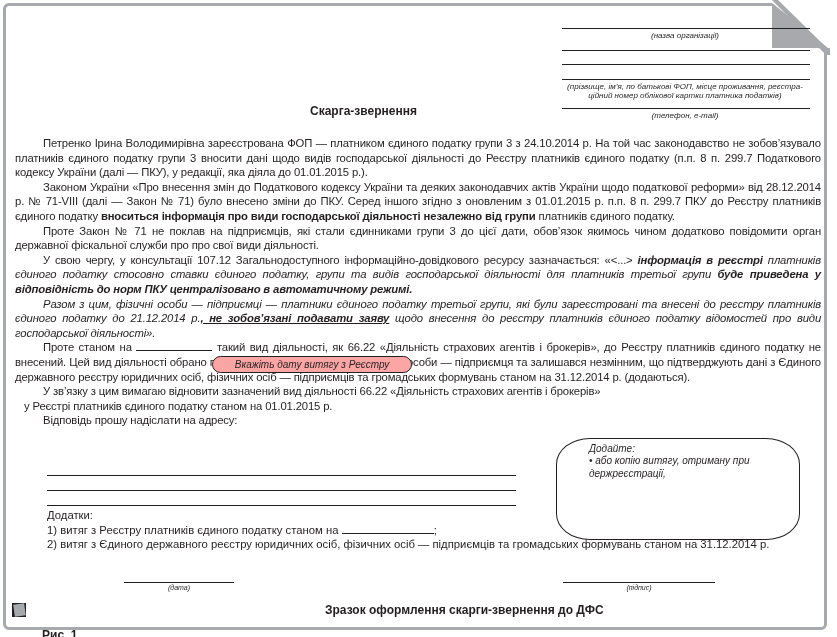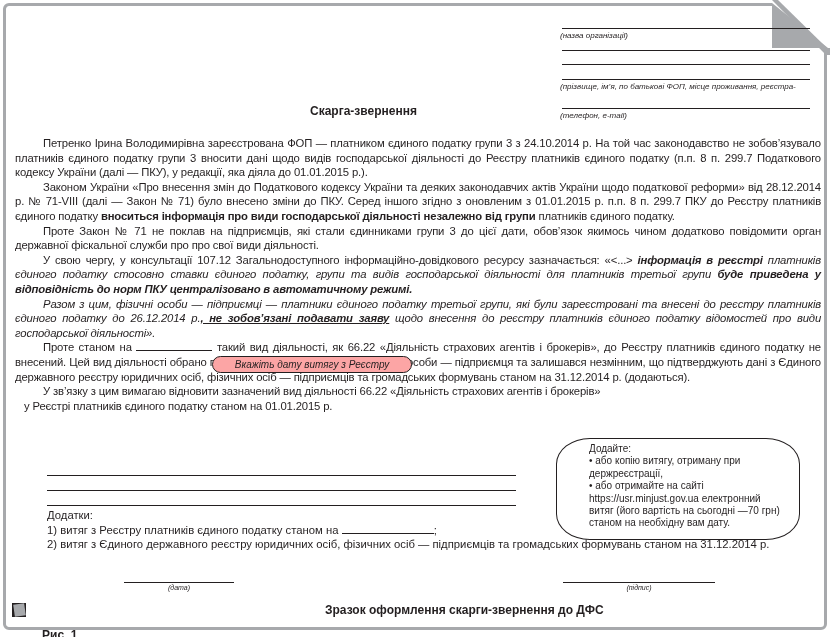--- a/index.html
+++ b/index.html
@@ -2,34 +2,34 @@
 <html><head>
 <meta charset="utf-8">
 <style>
   html, body { margin: 0; padding: 0; background: #ffffff; }
   body { width: 837px; height: 637px; position: relative; overflow: hidden;
          font-family: "Liberation Sans", "DejaVu Sans", sans-serif; color: #231f20; }
   .frame { position: absolute; left: 3px; top: 3px; width: 824px; height: 627px;
            border: 3px solid #a7a9ac; border-radius: 6px; box-sizing: border-box; background: #fff; }
   .fold { position: absolute; right: 3px; top: 0px; width: 62px; height: 55px; background:#fff; }
   .fold svg { position: absolute; left: 0; top: 0; }
-  .hdr { position: absolute; left: 560px; width: 250px; font-size: 8px; font-style: italic; text-align: left; color:#231f20; }
+  .hdr { position: absolute; left: 560px; width: 250px; font-size: 8px; font-style: italic; text-align: center; color:#231f20; }
   .hline { position: absolute; height: 0; border-top: 1px solid #231f20; }
   .title { position: absolute; left: 0; width: 727px; top: 104px; text-align: center; font-weight: bold; font-size: 12px; }
   .body { position: absolute; left: 15px; width: 806px; top: 136px; font-size: 11.3px; line-height: 14.6px; letter-spacing: -0.15px; }
   .body p { margin: 0; text-align: justify; text-indent: 28px; }
   .b { font-weight: bold; }
   .i { font-style: italic; }
   .u { text-decoration: underline; margin-top: 8px; }
   .blank { display: inline-block; width: 76px; border-bottom: 1px solid #231f20; height: 10px; vertical-align: baseline; }
   .blank2 { display: inline-block; width: 92px; border-bottom: 1px solid #231f20; height: 10px; vertical-align: baseline; }
   .callout1 { position: absolute; left: 212px; top: 356px; width: 198px; height: 15px; border: 1px solid #231f20;
               border-radius: 9px; background: #fca5a5; font-size: 10px; font-style: italic; text-align: center; line-height: 15px; }
   .callout2 { position: absolute; left: 556px; top: 438px; width: 244px; height: 102px; border: 1px solid #231f20;
-              border-radius: 34px / 26px; background: #fff; font-size: 10px; line-height: 12.4px; box-sizing: border-box; padding: 4px 12px 0 32px; }
+              border-radius: 34px / 26px; background: #fff; font-size: 10px; font-style: italic; line-height: 12.4px; box-sizing: border-box; padding: 4px 12px 0 32px; }
   .callout2 div { margin: 0; }
   .addr-line { position: absolute; left: 47px; width: 469px; border-top: 1px solid #231f20; }
   .sig { position: absolute; font-size: 7px; font-style: italic; text-align: center; }
   .caption-label { position: absolute; left: 42px; top: 628px; font-weight: bold; font-size: 12px; }
   .caption-text { position: absolute; left: 325px; top: 603px; font-weight: bold; font-size: 12px; }
   .caption-icon { position: absolute; left: 12px; top: 603px; width: 14px; height: 14px; background:#231f20; }
   .caption-icon:after { content:""; position:absolute; left:2px; top:1px; width:11px; height:12px; background:#a7a9ac; transform: rotate(-8deg); }
 </style>
 </head>
 <body>
@@ -45,47 +45,48 @@
   </svg>
 </div>
 
 <div class="hline" style="left:562px;top:28px;width:248px;"></div>
 <div class="hdr" style="top:31px;">(назва організації)</div>
 <div class="hline" style="left:562px;top:50px;width:248px;"></div>
 <div class="hline" style="left:562px;top:64px;width:248px;"></div>
 <div class="hline" style="left:562px;top:79px;width:248px;"></div>
 <div class="hdr" style="top:82px;line-height:9px;">
   <div>(прізвище, ім’я, по батькові ФОП, місце проживання, реєстра-</div>
+  <div>ційний номер облікової картки платника податків)</div>
 </div>
 <div class="hline" style="left:562px;top:108px;width:248px;"></div>
 <div class="hdr" style="top:111px;">(телефон, e-mail)</div>
 
 <div class="title">Скарга-звернення</div>
 
 <div class="body">
   <p>Петренко Ірина Володимирівна зареєстрована ФОП — платником єдиного податку групи 3 з 24.10.2014 р. На той час законодавство не зобов’язувало платників єдиного податку групи 3 вносити дані щодо видів господарської діяльності до Реєстру платників єдиного податку (п.п. 8 п. 299.7 Податкового кодексу України (далі — ПКУ), у редакції, яка діяла до 01.01.2015 р.).</p>
   <p><span>Законом України «Про внесення змін до Податкового кодексу України та деяких законодавчих актів України щодо податкової реформи» від 28.12.2014 р. № 71-VIII (далі — Закон № 71) було внесено зміни до ПКУ. Серед іншого згідно з оновленим з 01.01.2015 р. п.п. 8 п. 299.7 ПКУ до Реєстру платників єдиного податку </span><span class="b">вноситься інформація про види господарської діяльності незалежно від групи</span><span> платників єдиного податку.</span></p>
   <p>Проте Закон № 71 не поклав на підприємців, які стали єдинниками групи 3 до цієї дати, обов’язок якимось чином додатково повідомити орган державної фіскальної служби про про свої види діяльності.</p>
   <p><span>У свою чергу, у консультації 107.12 Загальнодоступного інформаційно-довідкового ресурсу зазначається: «&lt;...&gt; </span><span class="b i">інформація в реєстрі</span><span class="i"> платників єдиного податку стосовно ставки єдиного податку, групи та видів господарської діяльності для платників третьої групи </span><span class="b i">буде приведена у відповідність до норм ПКУ централізовано в автоматичному режимі.</span></p>
-  <p><span class="i">Разом з цим, фізичні особи — підприємці — платники єдиного податку третьої групи, які були зареєстровані та внесені до реєстру платників єдиного податку до 26.12.2014 р.</span><span class="b i u">, не зобов’язані подавати заяву</span><span class="i"> щодо внесення до реєстру платників єдиного податку відомостей про види господарської діяльності».</span></p>
+  <p><span class="i">Разом з цим, фізичні особи — підприємці — платники єдиного податку третьої групи, які були зареєстровані та внесені до реєстру платників єдиного податку до 21.12.2014 р.</span><span class="b i u">, не зобов’язані подавати заяву</span><span class="i"> щодо внесення до реєстру платників єдиного податку відомостей про види господарської діяльності».</span></p>
   <p><span>Проте станом на </span><span class="blank"></span><span> такий вид діяльності, як 66.22 «Діяльність страхових агентів і брокерів», до Реєстру платників єдиного податку не внесений. Цей вид діяльності обрано під час державної реєстрації фізичної особи — підприємця та залишався незмінним, що підтверджують дані з Єдиного державного реєстру юридичних осіб, фізичних осіб — підприємців та громадських формувань станом на 31.12.2014 р. (додаються).</span></p>
   <p style="text-align:left;"><span>У зв’язку з цим вимагаю відновити зазначений вид діяльності 66.22 «Діяльність страхових агентів і брокерів»</span></p>
   <p style="text-indent:0;margin-left:9px;">у Реєстрі платників єдиного податку станом на 01.01.2015 р.</p>
+  <p>Відповідь прошу надіслати на адресу:</p>
 </div>
 
 <div class="callout1">Вкажіть дату витягу з Реєстру</div>
 
 <div class="addr-line" style="top:475px;"></div>
 <div class="addr-line" style="top:490px;"></div>
 <div class="addr-line" style="top:505px;"></div>
 
 <div class="callout2">
   <div>Додайте:</div>
   <div>• або копію витягу, отриману при держреєстрації,</div>
-  <div>• або отримайте на сайті https://usr.minjust.gov.ua електронний витяг (його вартість на сьогодні —70 грн) станом на необхідну вам дату.</div>
 </div>
 
 <div style="position:absolute;left:47px;top:508px;width:760px;font-size:11.3px;line-height:14.6px;">
   <div>Додатки:</div>
   <div><span>1) витяг з Реєстру платників єдиного податку станом на </span><span class="blank2"></span><span>;</span></div>
 </div>
 <div style="position:absolute;left:15px;top:537px;width:806px;font-size:11.3px;line-height:14.6px;text-align:justify;text-indent:32px;">2) витяг з Єдиного державного реєстру юридичних осіб, фізичних осіб — підприємців та громадських формувань станом на 31.12.2014 р.</div>
 
 <div class="hline" style="left:124px;top:582px;width:110px;"></div>
 <div class="sig" style="left:124px;top:584px;width:110px;">(дата)</div>

